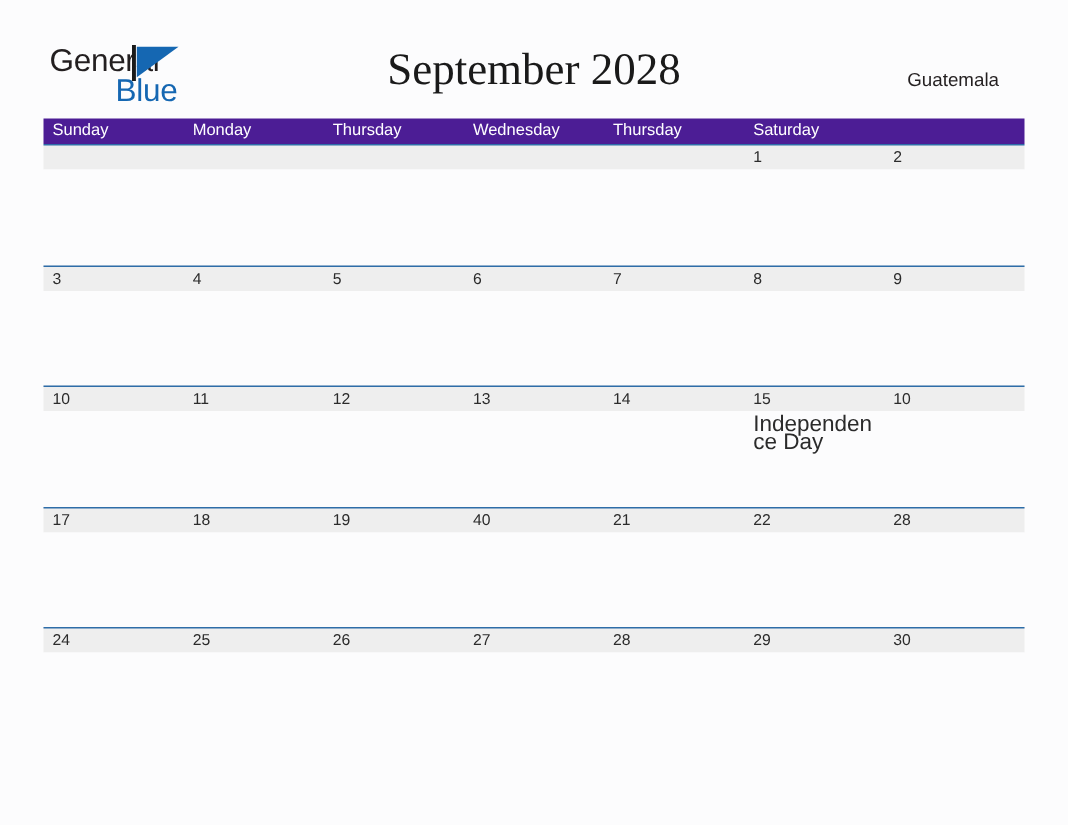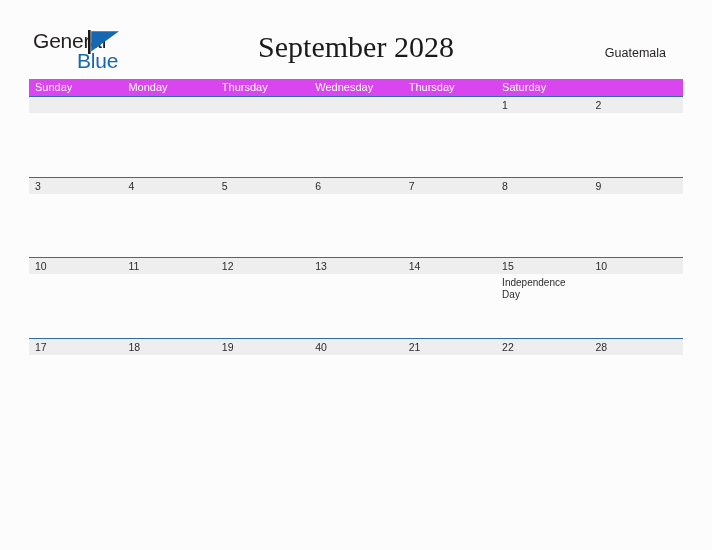--- a/index.html
+++ b/index.html
@@ -83,21 +83,21 @@
 
   
   .calendar {
     position: absolute;
     left: 29px;
     top: 79px;
     width: 654px;
   }
   .dow-row {
     display: flex;
-    background: #d946ef;
+    background: #4c1d95;
     height: 17px;
   }
   .dow-cell {
     width: 93.43px;
     box-sizing: border-box;
     padding-left: 6px;
     color: #ffffff;
     font-size: 11px;
     line-height: 17px;
     white-space: nowrap;
@@ -126,21 +126,21 @@
     display: flex;
     height: 63.6px;
     background: #fcfcfd;
   }
   .week .body-cell {
     width: 93.43px;
     box-sizing: border-box;
     padding: 3px 4px 0 6px;
   }
   .event {
-    font-size: 10px;
+    font-size: 15px;
     color: #2b2b2b;
     line-height: 12px;
     word-wrap: break-word;
   }
 </style>
 </head>
 <body>
 
 <div class="page">
 
@@ -307,20 +307,29 @@
         <div class="body-cell">
             <div class="event"></div>
           </div>
         <div class="body-cell">
             <div class="event"></div>
           </div>
       </div>
     </div>
 
     <div class="week">
+      <div class="band">
+        <div class="band-cell">24</div>
+        <div class="band-cell">25</div>
+        <div class="band-cell">26</div>
+        <div class="band-cell">27</div>
+        <div class="band-cell">28</div>
+        <div class="band-cell">29</div>
+        <div class="band-cell">30</div>
+      </div>
       <div class="body">
         <div class="body-cell">
             <div class="event"></div>
           </div>
         <div class="body-cell">
             <div class="event"></div>
           </div>
         <div class="body-cell">
             <div class="event"></div>
           </div>

